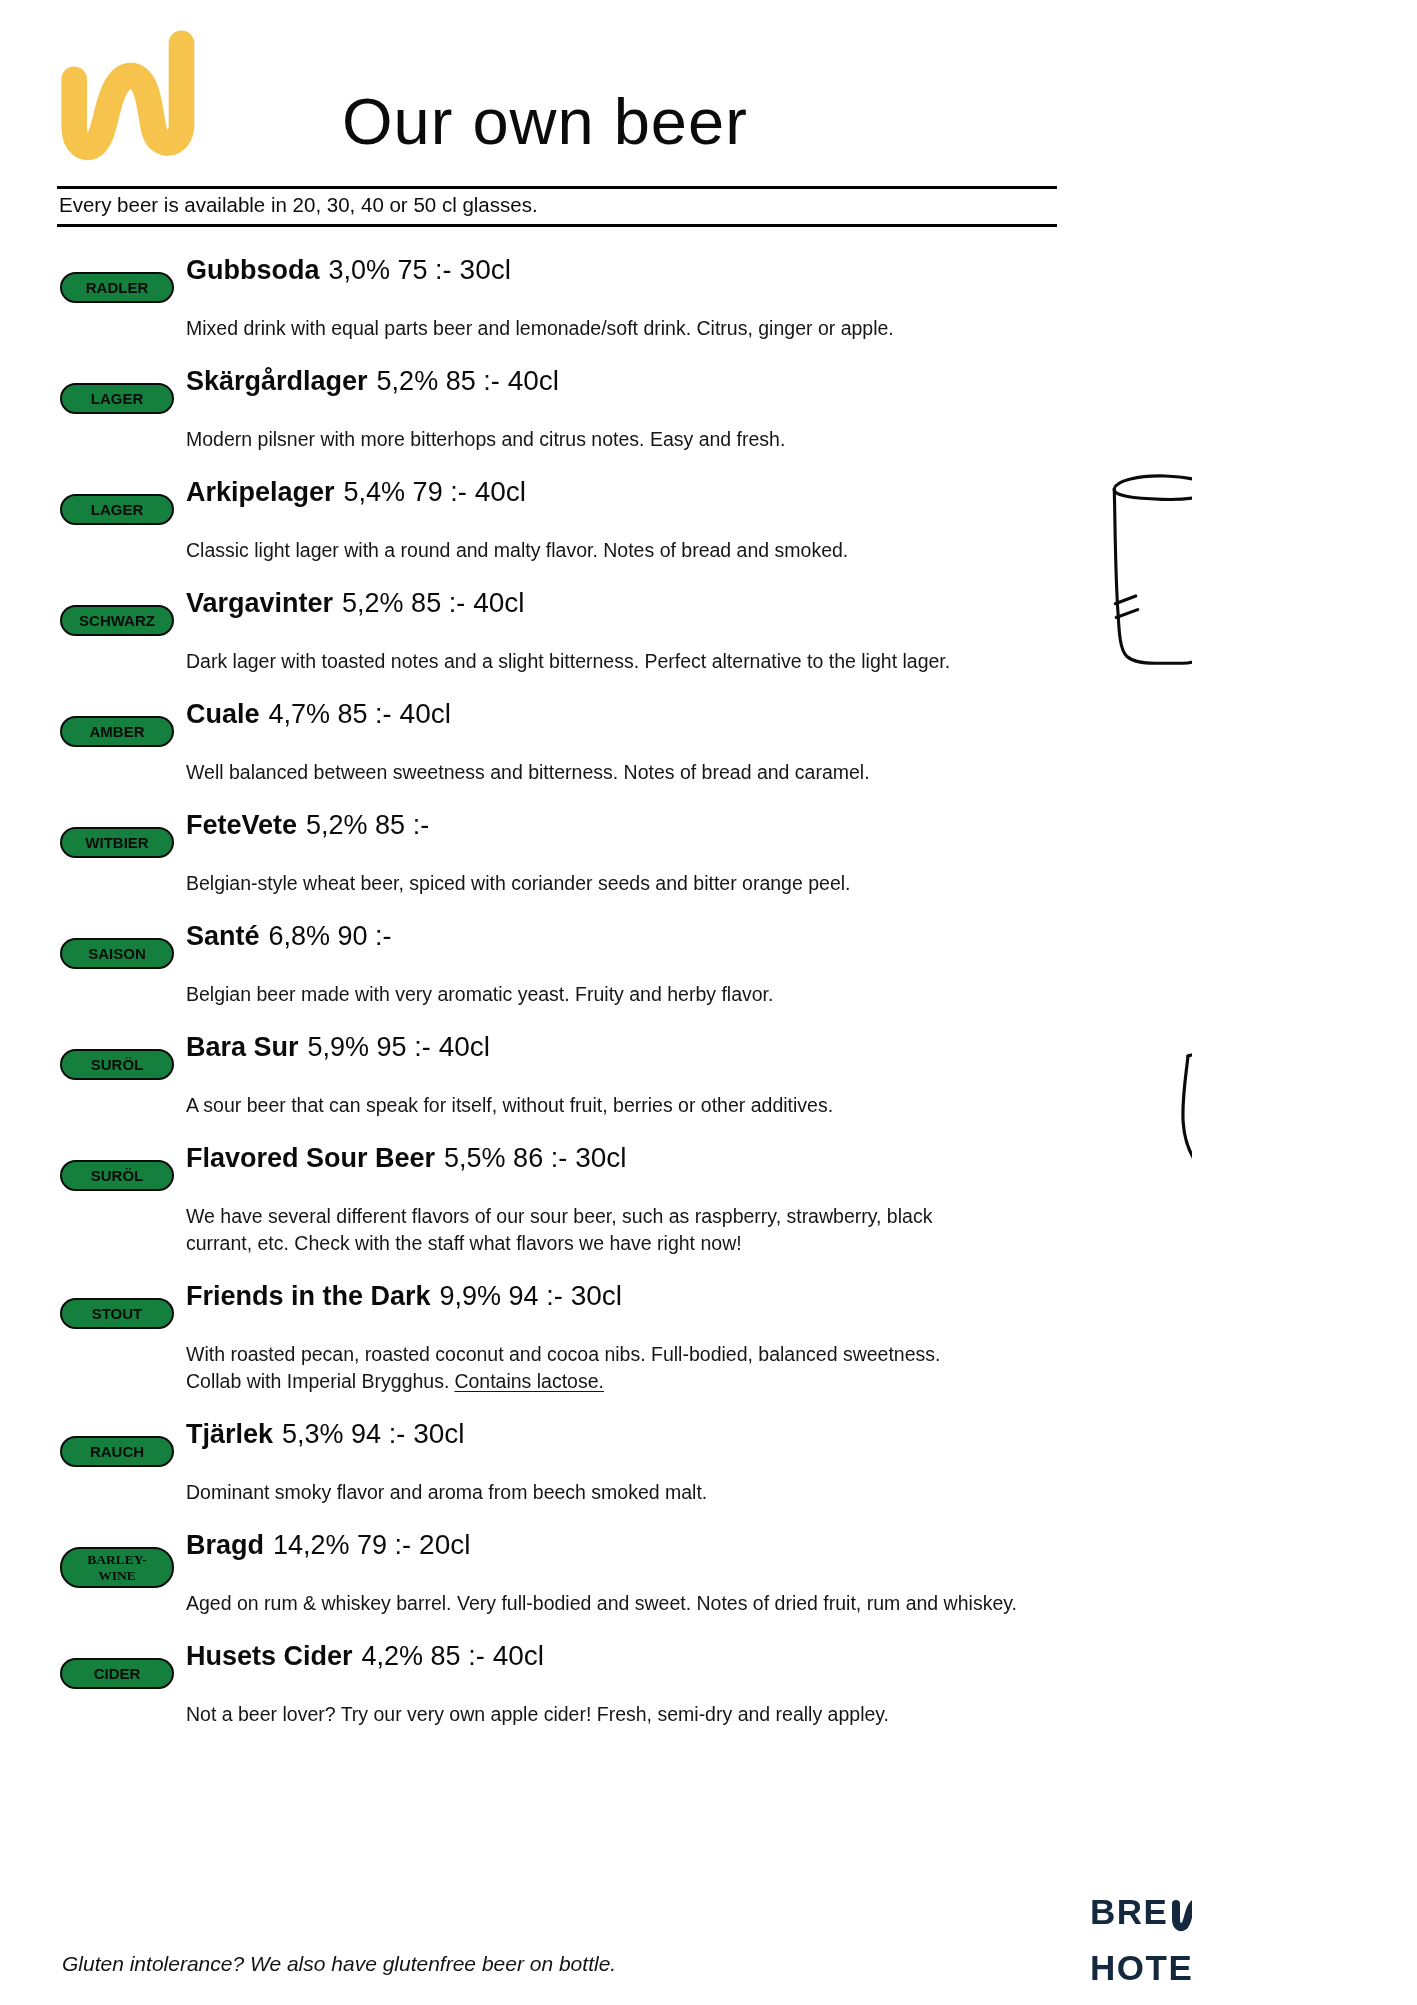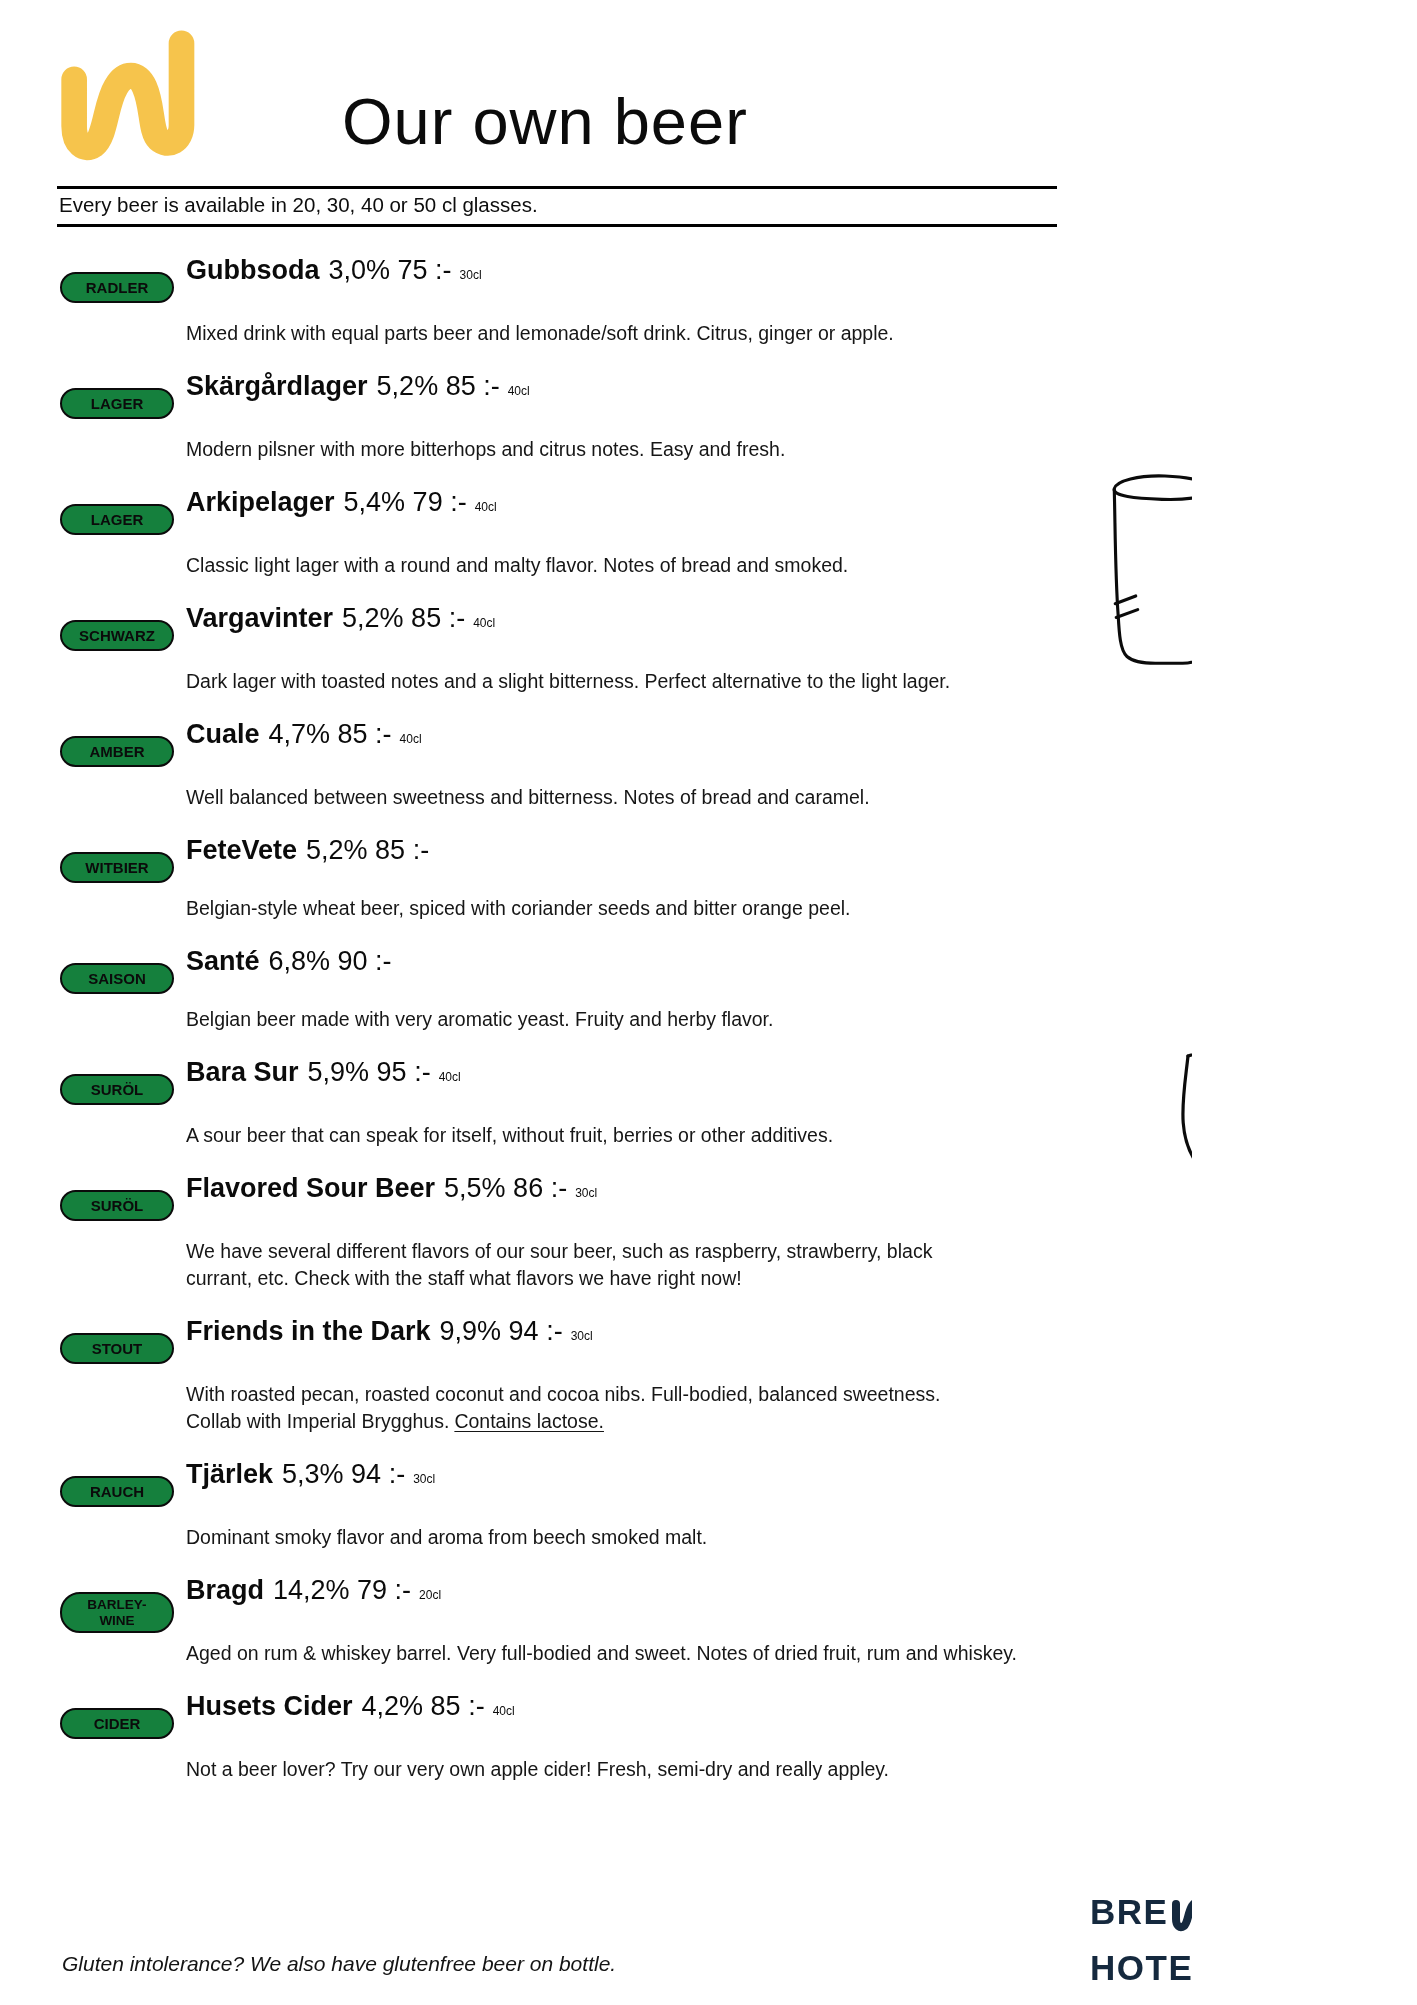--- a/index.html
+++ b/index.html
@@ -30,26 +30,26 @@
   .badge{
     flex:0 0 auto;
     width:106px;margin-top:20px;margin-right:12px;
     border:2.5px solid #0b0b0b;border-radius:20px;
     padding:5px 2px;
     text-align:center;font-weight:700;font-size:15px;line-height:1.15;
     color:#0b0b0b;background:#15803d;
   }
   .badge span{display:block;}
   .badge span:empty{display:none;}
-  .badge.two-line{font-size:13.5px;padding:3px 2px;}
+  .badge.two-line{font-size:13.5px;padding:3px 2px;font-family:Liberation Serif, serif;}
   .beer-text{flex:1 1 auto;min-width:0;}
   .beer-title{font-size:27px;line-height:36px;color:#0b0b0b;white-space:nowrap;}
   .beer-name{font-weight:700;margin-right:9px;}
   .beer-stats{font-weight:400;margin-right:8px;}
-  .beer-size{font-size:12px;font-weight:400;}
+  .beer-size{font-size:28px;font-weight:400;}
   .beer-size:empty{display:none;}
   .beer-desc{font-size:19.5px;line-height:27px;color:#161616;white-space:pre-line;}
   .u{text-decoration:underline;text-underline-offset:3px;}
   .u:empty{display:none;}
   .u:not(:empty){margin-left:5px;}
   
   .illu{position:absolute;}
   .illu svg{display:block;width:100%;height:100%;}
   .illu-mugs{left:1085px;top:458px;width:322px;height:232px;}
   .illu-sparkles{left:1262px;top:782px;width:92px;height:122px;}

